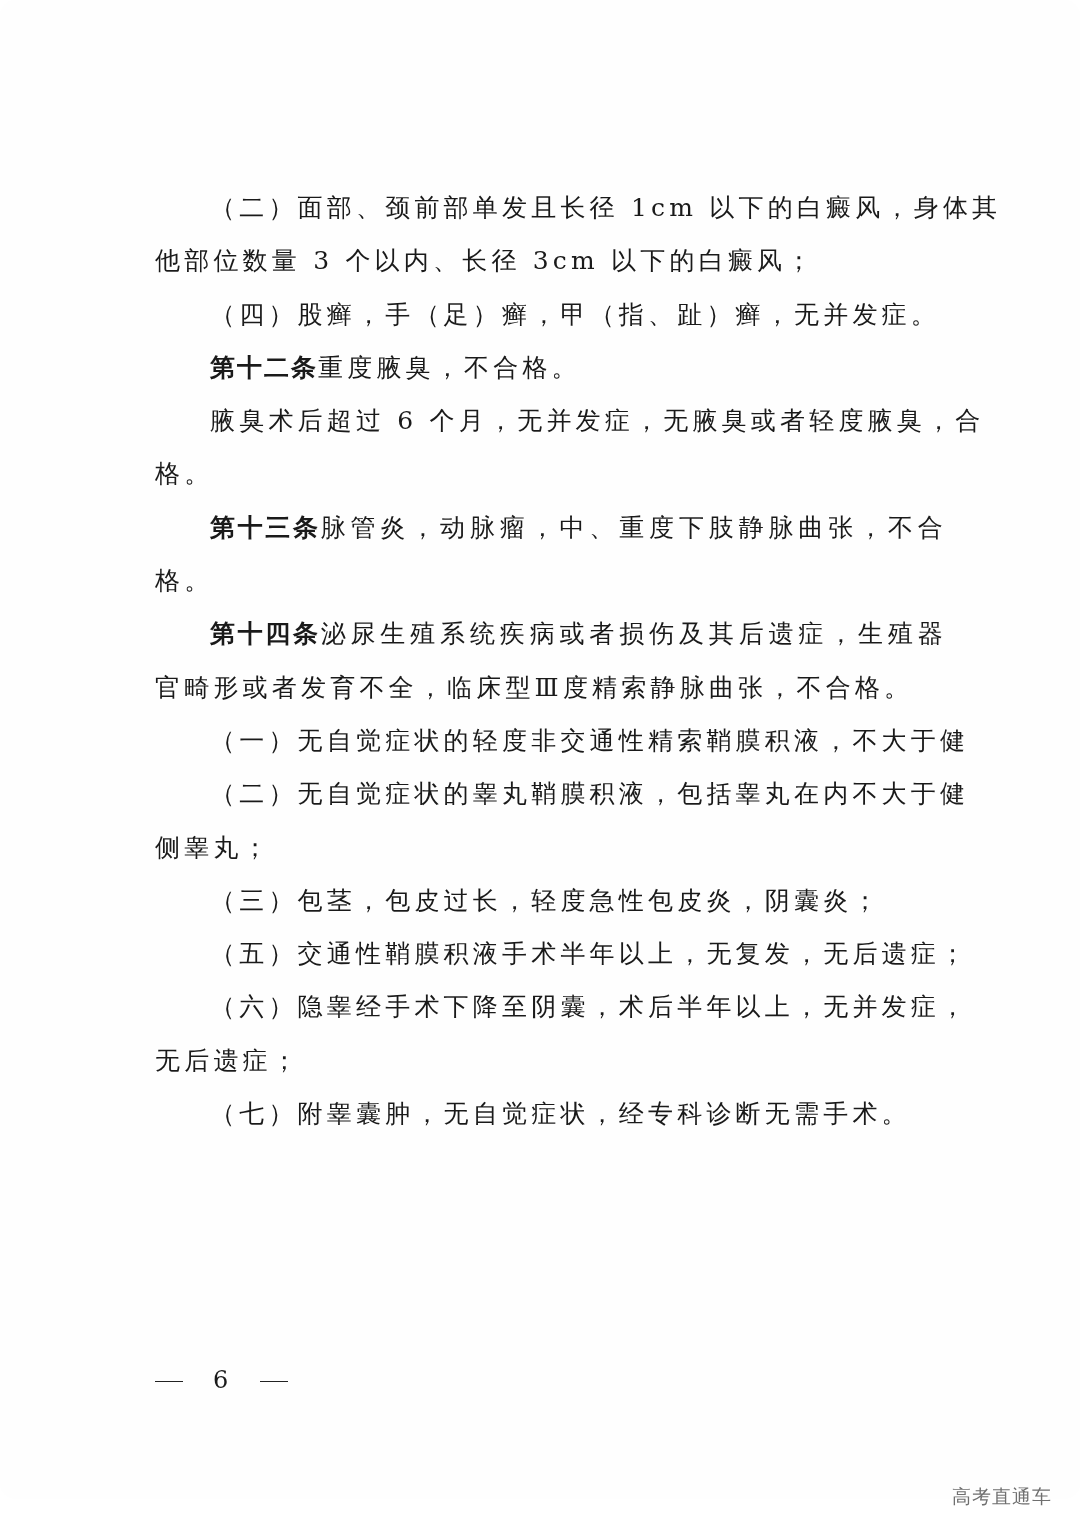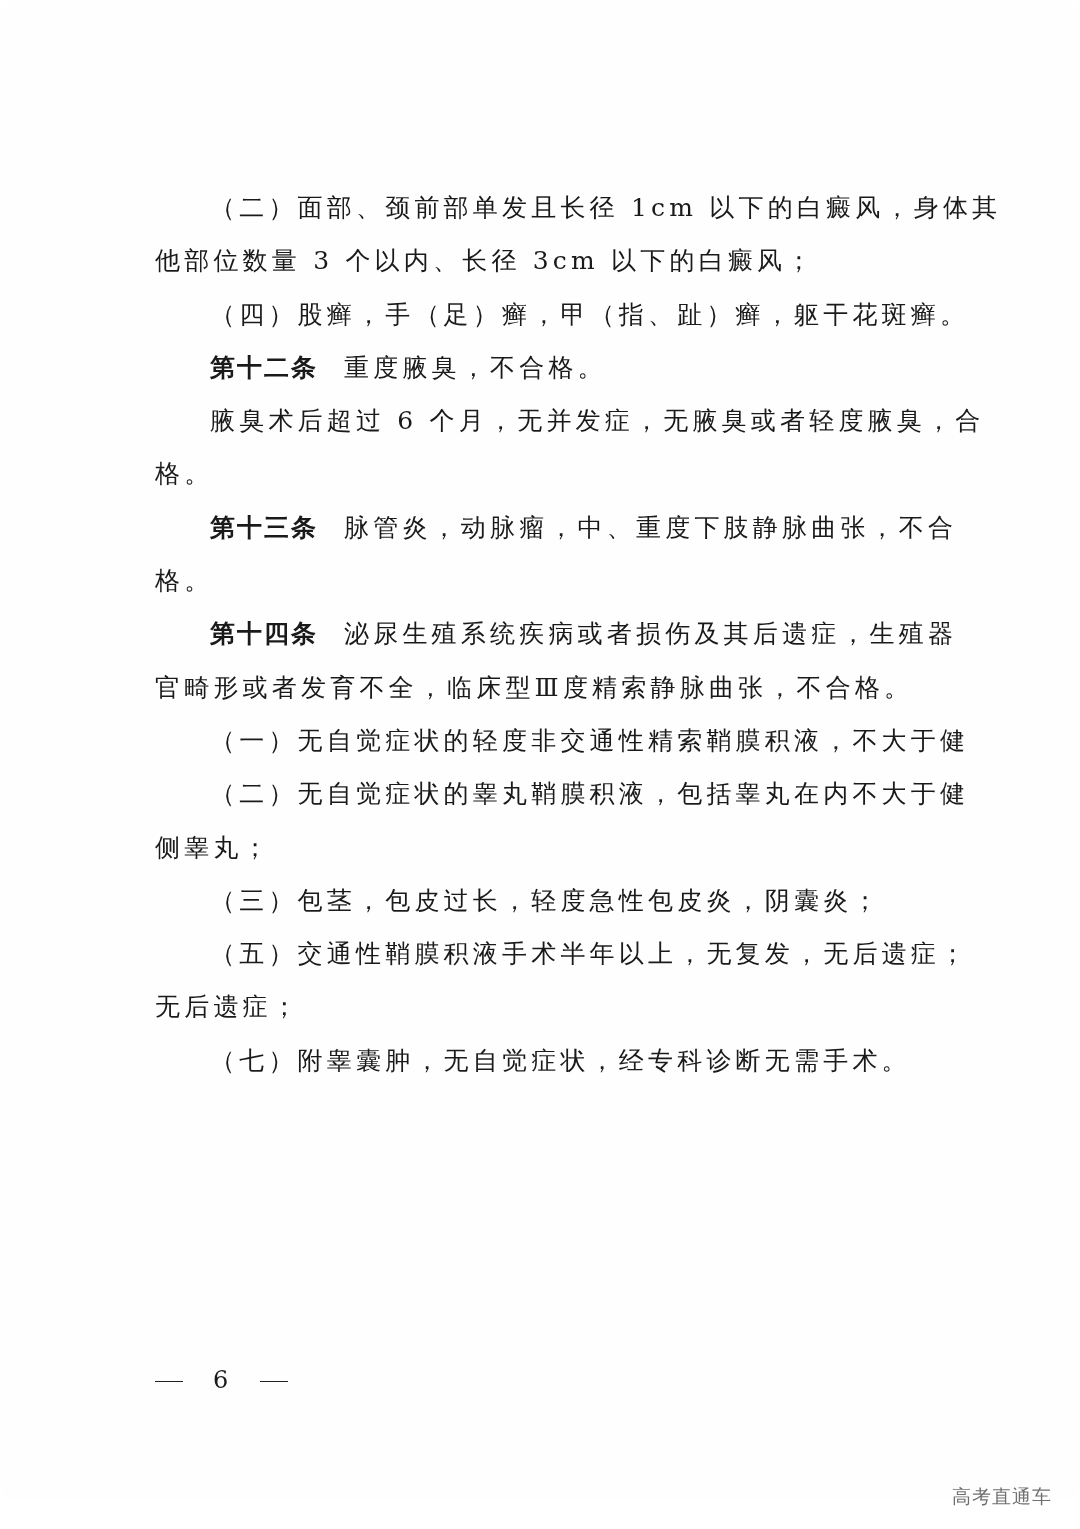--- a/index.html
+++ b/index.html
@@ -42,21 +42,20 @@
     .line.indent {
       padding-left: 55px;
     }
     .line.last {
       text-align-last: left;
     }
     .article-label {
       font-family: "DejaVu Sans", "Liberation Sans", sans-serif;
       font-weight: bold;
       letter-spacing: 2px;
-      margin-right: 26px;
     }
     .page-number {
       position: absolute;
       left: 155px;
       top: 1366px;
       font-size: 24px;
       letter-spacing: 2px;
       color: #1a1a1a;
     }
     .page-number .dash {
@@ -82,40 +81,41 @@
     }
   </style>
 </head>
 <body>
 
 <div class="page">
   <div class="body-text">
 
     <div class="line indent">（二）面部、颈前部单发且长径 1cm 以下的白癜风，身体其</div>
     <div class="line last">他部位数量 3 个以内、长径 3cm 以下的白癜风；</div>
-    <div class="line indent last">（四）股癣，手（足）癣，甲（指、趾）癣，躯干花斑癣。</div>
+    <div class="line indent last">（四）股癣，手（足）癣，甲（指、趾）癣，无并发症。</div>
 
     <div class="line indent last"><span class="article-label">第十二条</span><span>重度腋臭，不合格。</span></div>
     <div class="line indent">腋臭术后超过 6 个月，无并发症，无腋臭或者轻度腋臭，合</div>
     <div class="line last">格。</div>
 
     <div class="line indent"><span class="article-label">第十三条</span><span>脉管炎，动脉瘤，中、重度下肢静脉曲张，不合</span></div>
     <div class="line last">格。</div>
 
     <div class="line indent"><span class="article-label">第十四条</span><span>泌尿生殖系统疾病或者损伤及其后遗症，生殖器</span></div>
     <div class="line last">官畸形或者发育不全，临床型Ⅲ度精索静脉曲张，不合格。</div>
 
     <div class="line indent">（一）无自觉症状的轻度非交通性精索鞘膜积液，不大于健</div>
     <div class="line indent">（二）无自觉症状的睾丸鞘膜积液，包括睾丸在内不大于健</div>
 
     <div class="line last">侧睾丸；</div>
 
     <div class="line indent last">（三）包茎，包皮过长，轻度急性包皮炎，阴囊炎；</div>
     <div class="line indent last">（五）交通性鞘膜积液手术半年以上，无复发，无后遗症；</div>
 
+    <div class="line indent">（六）隐睾经手术下降至阴囊，术后半年以上，无并发症，</div>
     <div class="line last">无后遗症；</div>
 
     <div class="line indent last">（七）附睾囊肿，无自觉症状，经专科诊断无需手术。</div>
   </div>
 
   <div class="page-number">
     <span class="dash"></span><span class="num">6</span><span class="dash"></span>
   </div>
 
   <div class="watermark">高考直通车</div>

